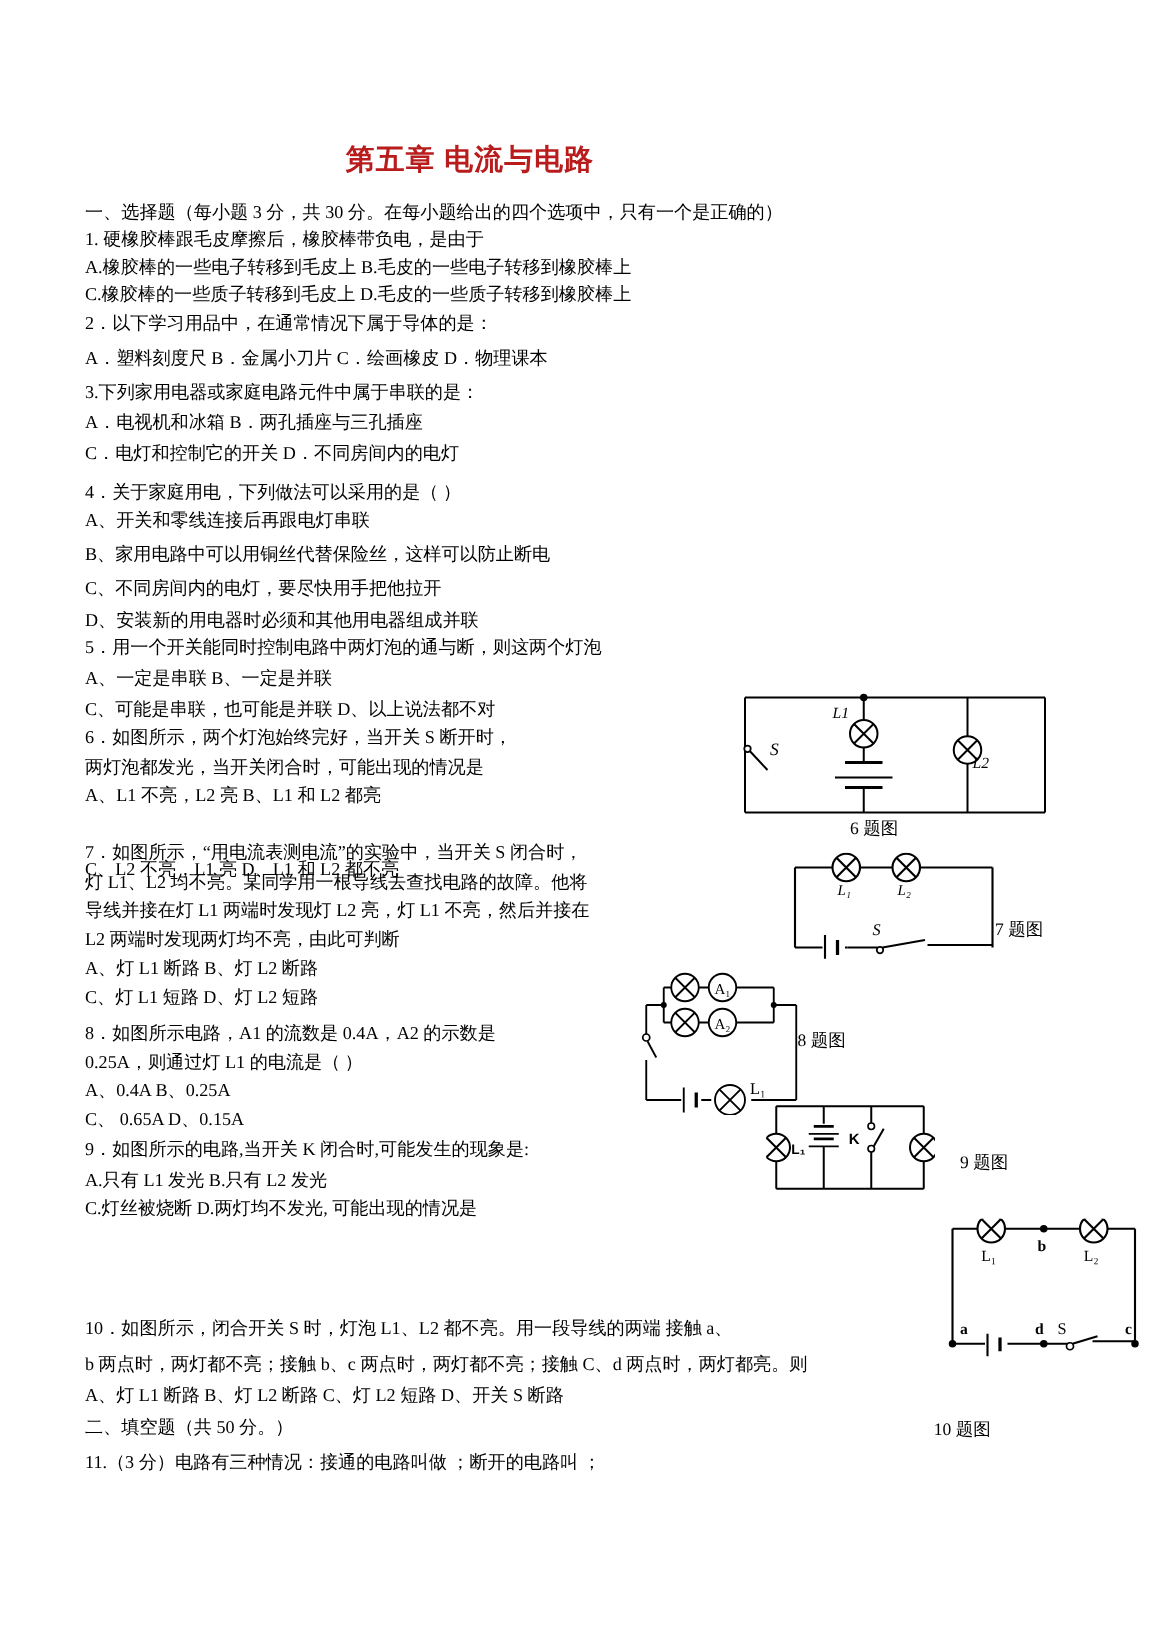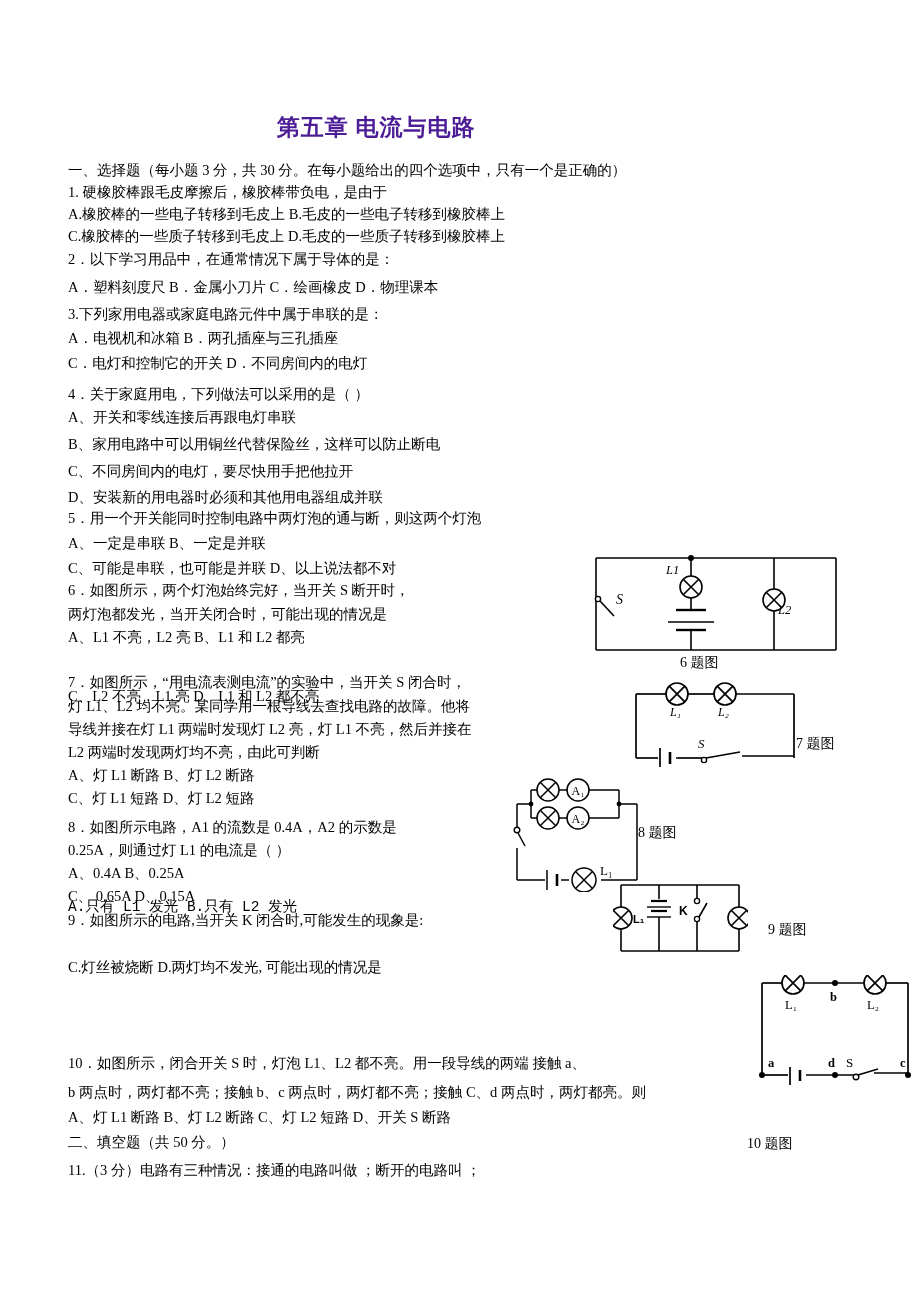--- a/index.html
+++ b/index.html
@@ -26,21 +26,21 @@
     user-select:none;
   }
 
   .content{position:relative;z-index:2;}
 
   h1.title{
     margin:0;
     position:absolute;
     left:0;top:112px;width:752px;
     text-align:center;
-    color:#4c1d95;
+    color:#b91c1c;
     font-size:23px;
     font-weight:bold;
     font-family:"Liberation Serif","DejaVu Serif",serif;
     letter-spacing:1px;
   }
 
   .txt{
     position:absolute;
     font-size:14.5px;
     line-height:15px;
@@ -103,21 +103,21 @@
     <div class="txt ln" style="top:745px;">L2 两端时发现两灯均不亮，由此可判断</div>
     <div class="txt ln" style="top:768px;">A、灯 L1 断路            B、灯 L2 断路</div>
     <div class="txt ln" style="top:791px;">C、灯 L1 短路            D、灯 L2 短路</div>
 
     <div class="txt ln" style="top:820px;">8．如图所示电路，A1 的流数是 0.4A，A2 的示数是</div>
     <div class="txt ln" style="top:843px;">0.25A，则通过灯 L1 的电流是（    ）</div>
     <div class="txt ln" style="top:866px;">A、0.4A        B、0.25A</div>
     <div class="txt ln" style="top:889px;">C、 0.65A      D、0.15A</div>
 
     <div class="txt ln" style="top:913px;">9．如图所示的电路,当开关 K 闭合时,可能发生的现象是:</div>
-    <div class="txt ln" style="top:900px;font-family:Liberation Mono, monospace;">A.只有 L1 发光                B.只有 L2 发光</div>
+    <div class="txt ln" style="top:938px;">A.只有 L1 发光                B.只有 L2 发光</div>
     <div class="txt ln" style="top:960px;">C.灯丝被烧断              D.两灯均不发光, 可能出现的情况是</div>
 
     <div class="txt ln" style="top:1056px;">10．如图所示，闭合开关 S 时，灯泡 L1、L2 都不亮。用一段导线的两端        接触 a、</div>
     <div class="txt ln" style="top:1085px;">b 两点时，两灯都不亮；接触 b、c 两点时，两灯都不亮；接触 C、d 两点时，两灯都亮。则</div>
     <div class="txt ln" style="top:1110px;">A、灯 L1 断路      B、灯 L2 断路      C、灯 L2 短路      D、开关 S 断路</div>
 
     <div class="txt ln" style="top:1135px;">二、填空题（共 50 分。）</div>
     <div class="txt ln" style="top:1163px;">11.（3 分）电路有三种情况：接通的电路叫做              ；断开的电路叫               ；</div>
 
   </div>

